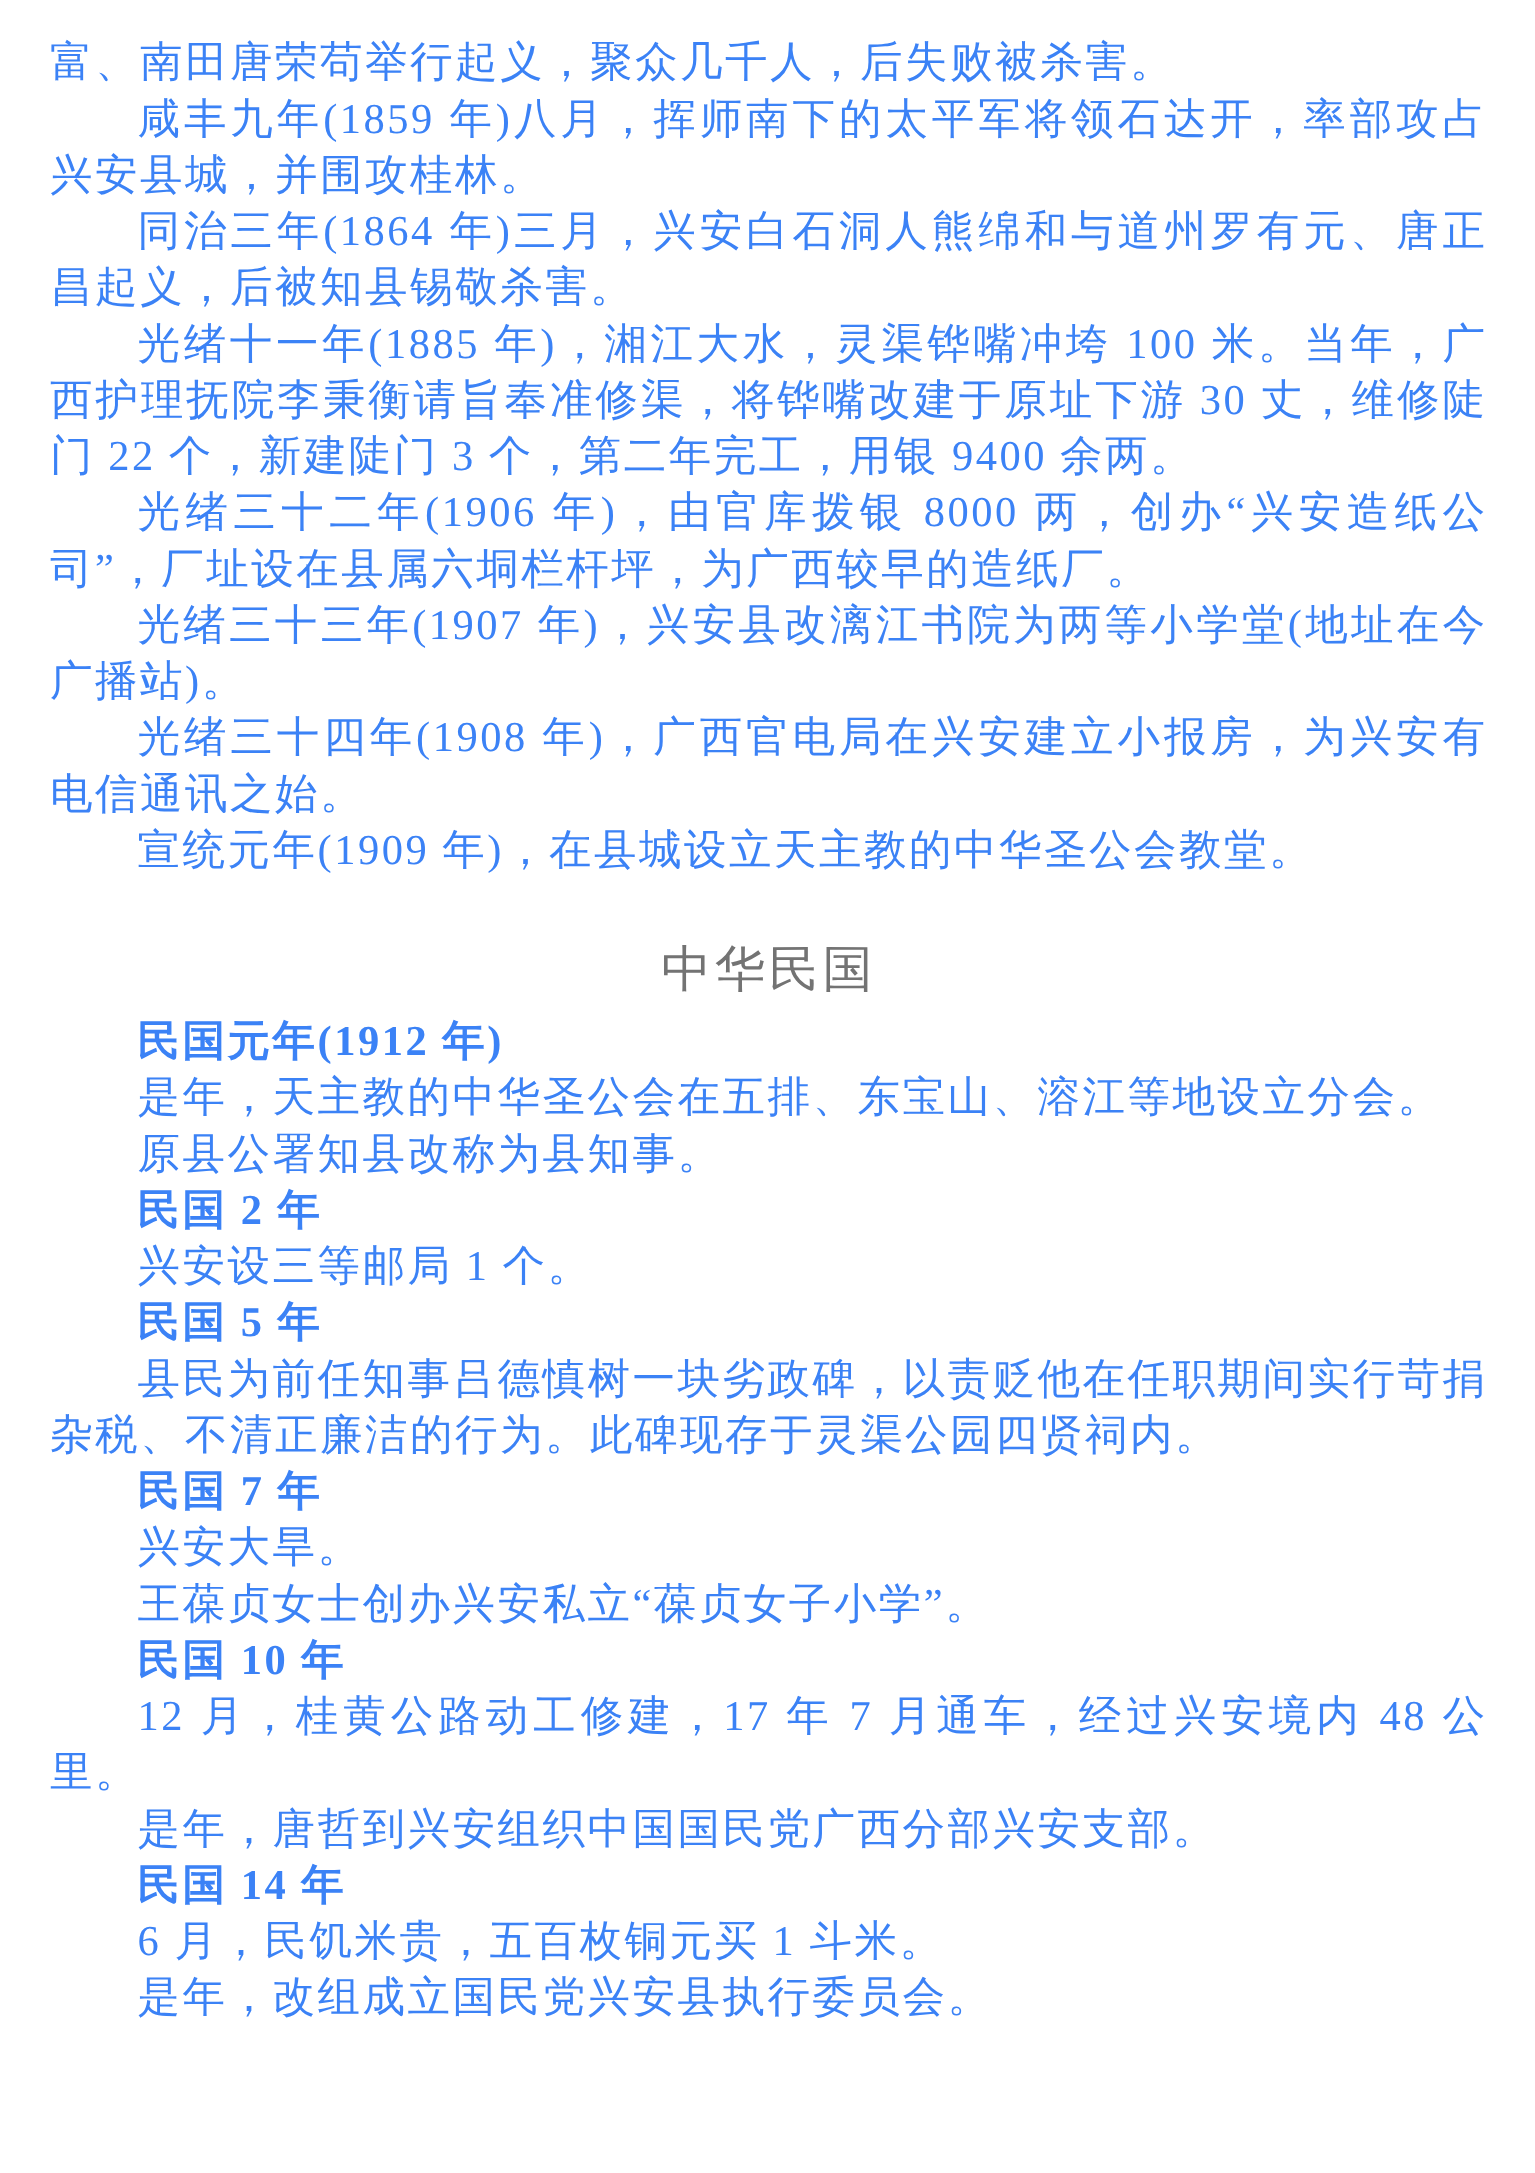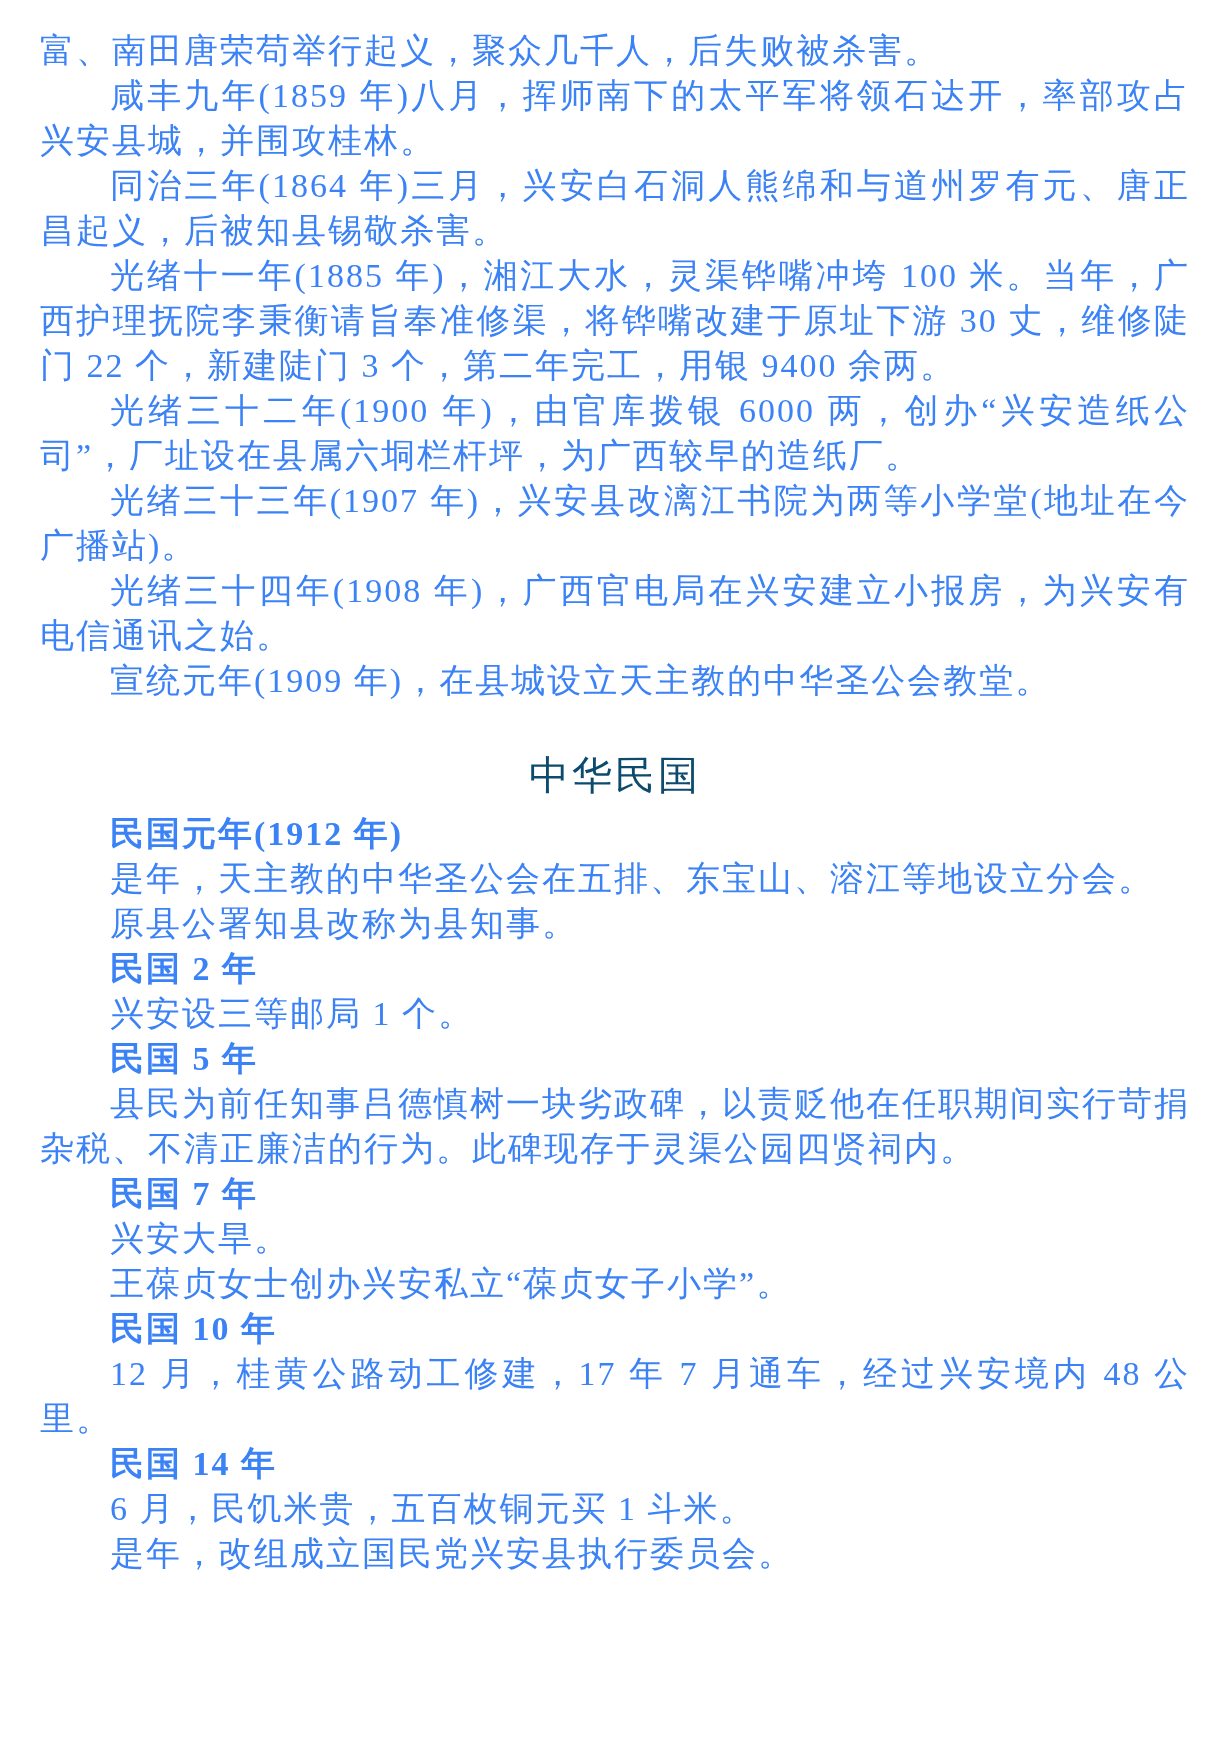--- a/index.html
+++ b/index.html
@@ -56,40 +56,41 @@
 <body>
 
 <div class="page">
   <div class="content">
 
     <div>
         <p class="continuation">富、南田唐荣苟举行起义，聚众几千人，后失败被杀害。</p>
         <p class="entry">咸丰九年(1859 年)八月，挥师南下的太平军将领石达开，率部攻占兴安县城，并围攻桂林。</p>
         <p class="entry">同治三年(1864 年)三月，兴安白石洞人熊绵和与道州罗有元、唐正昌起义，后被知县锡敬杀害。</p>
         <p class="entry">光绪十一年(1885 年)，湘江大水，灵渠铧嘴冲垮 100 米。当年，广西护理抚院李秉衡请旨奉准修渠，将铧嘴改建于原址下游 30 丈，维修陡门 22 个，新建陡门 3 个，第二年完工，用银 9400 余两。</p>
-        <p class="entry">光绪三十二年(1900 年)，由官库拨银 6000 两，创办“兴安造纸公司”，厂址设在县属六垌栏杆坪，为广西较早的造纸厂。</p>
+        <p class="entry">光绪三十二年(1906 年)，由官库拨银 8000 两，创办“兴安造纸公司”，厂址设在县属六垌栏杆坪，为广西较早的造纸厂。</p>
         <p class="entry">光绪三十三年(1907 年)，兴安县改漓江书院为两等小学堂(地址在今广播站)。</p>
         <p class="entry">光绪三十四年(1908 年)，广西官电局在兴安建立小报房，为兴安有电信通讯之始。</p>
         <p class="entry">宣统元年(1909 年)，在县城设立天主教的中华圣公会教堂。</p>
       </div>
 
-    <h2 class="section-heading" style="color: #0c4a6e;">中华民国</h2>
+    <h2 class="section-heading" style="color: #737373;">中华民国</h2>
 
     <div>
         <p class="era-header">民国元年(1912 年)</p>
         <p class="entry">是年，天主教的中华圣公会在五排、东宝山、溶江等地设立分会。</p>
         <p class="entry">原县公署知县改称为县知事。</p>
         <p class="era-header">民国 2 年</p>
         <p class="entry">兴安设三等邮局 1 个。</p>
         <p class="era-header">民国 5 年</p>
         <p class="entry">县民为前任知事吕德慎树一块劣政碑，以责贬他在任职期间实行苛捐杂税、不清正廉洁的行为。此碑现存于灵渠公园四贤祠内。</p>
         <p class="era-header">民国 7 年</p>
         <p class="entry">兴安大旱。</p>
         <p class="entry">王葆贞女士创办兴安私立“葆贞女子小学”。</p>
         <p class="era-header">民国 10 年</p>
         <p class="entry">12 月，桂黄公路动工修建，17 年 7 月通车，经过兴安境内 48 公里。</p>
+        <p class="entry">是年，唐哲到兴安组织中国国民党广西分部兴安支部。</p>
         <p class="era-header">民国 14 年</p>
         <p class="entry">6 月，民饥米贵，五百枚铜元买 1 斗米。</p>
         <p class="entry">是年，改组成立国民党兴安县执行委员会。</p>
       </div>
 
   </div>
 </div>
 
 </body></html>

